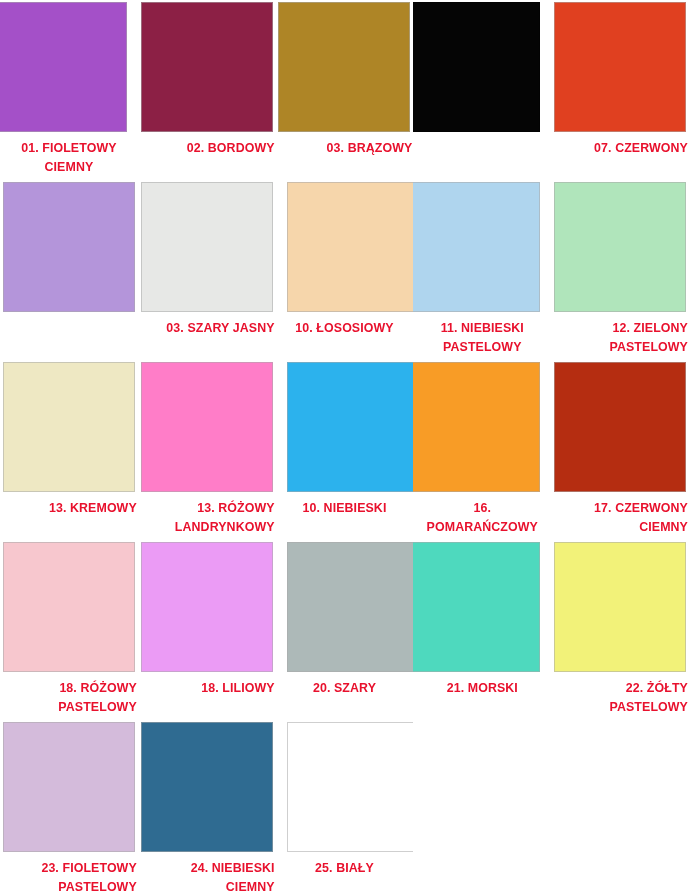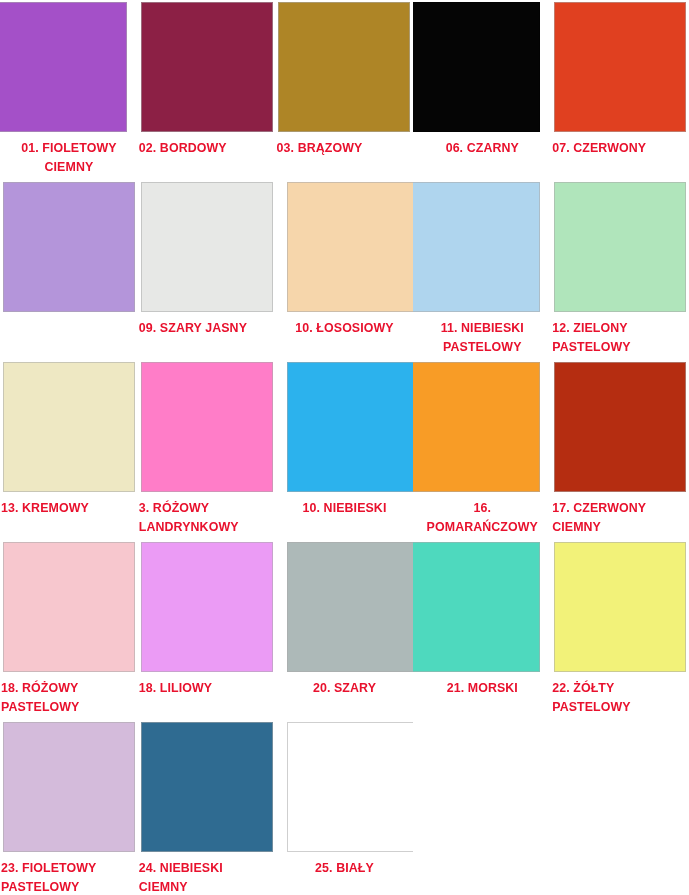--- a/index.html
+++ b/index.html
@@ -43,21 +43,21 @@
     width: 134px;
     margin-right: -8px;
     border-right: none;
   }
   .col-1 { align-items: flex-start; }
   .col-5 { align-items: flex-end; }
   .swatch-label {
     width: 100%;
     padding: 0 1px;
     margin-top: 7px;
-    text-align: left;
+    text-align: right;
     color: #e8112d;
     font-size: 12.4px;
     font-weight: bold;
     line-height: 19px;
     letter-spacing: 0.1px;
     white-space: pre-line;
   }
   .col-1 .swatch-label, .col-5 .swatch-label { text-align: center; }
   
   .chip-dark { border-color: rgba(0,0,0,0.35); }
@@ -76,32 +76,31 @@
     <div class="swatch-cell col-2 row-1">
       <div class="swatch-chip" style="background-color: rgb(140, 32, 69);"></div>
       <div class="swatch-label">02. BORDOWY</div>
     </div>
     <div class="swatch-cell col-3 row-1">
       <div class="swatch-chip" style="background-color: rgb(174, 133, 38);"></div>
       <div class="swatch-label">03. BRĄZOWY</div>
     </div>
     <div class="swatch-cell col-1 row-2">
       <div class="swatch-chip chip-dark" style="background-color: rgb(5, 5, 5);"></div>
-      <div class="swatch-label">06. CZARNY</div>
     </div>
     <div class="swatch-cell col-2 row-2">
       <div class="swatch-chip" style="background-color: rgb(224, 64, 32);"></div>
       <div class="swatch-label">07. CZERWONY</div>
     </div>
     <div class="swatch-cell col-3 row-2">
       <div class="swatch-chip" style="background-color: rgb(180, 149, 218);"></div>
     </div>
     <div class="swatch-cell col-4 row-2">
       <div class="swatch-chip" style="background-color: rgb(231, 232, 230);"></div>
-      <div class="swatch-label">09. SZARY JASNY</div>
+      <div class="swatch-label">03. SZARY JASNY</div>
     </div>
     <div class="swatch-cell col-5 row-2">
       <div class="swatch-chip" style="background-color: rgb(246, 214, 171);"></div>
       <div class="swatch-label">10. ŁOSOSIOWY</div>
     </div>
     <div class="swatch-cell col-1 row-3">
       <div class="swatch-chip" style="background-color: rgb(175, 213, 238);"></div>
       <div class="swatch-label">11. NIEBIESKI
 PASTELOWY</div>
     </div>
@@ -109,21 +108,21 @@
       <div class="swatch-chip" style="background-color: rgb(176, 229, 187);"></div>
       <div class="swatch-label">12. ZIELONY
 PASTELOWY</div>
     </div>
     <div class="swatch-cell col-3 row-3">
       <div class="swatch-chip" style="background-color: rgb(238, 232, 195);"></div>
       <div class="swatch-label">13. KREMOWY</div>
     </div>
     <div class="swatch-cell col-4 row-3">
       <div class="swatch-chip" style="background-color: rgb(255, 125, 200);"></div>
-      <div class="swatch-label">3. RÓŻOWY
+      <div class="swatch-label">13. RÓŻOWY
 LANDRYNKOWY</div>
     </div>
     <div class="swatch-cell col-5 row-3">
       <div class="swatch-chip" style="background-color: rgb(44, 178, 237);"></div>
       <div class="swatch-label">10. NIEBIESKI</div>
     </div>
     <div class="swatch-cell col-1 row-4">
       <div class="swatch-chip" style="background-color: rgb(248, 156, 38);"></div>
       <div class="swatch-label">16.
 POMARAŃCZOWY</div>

